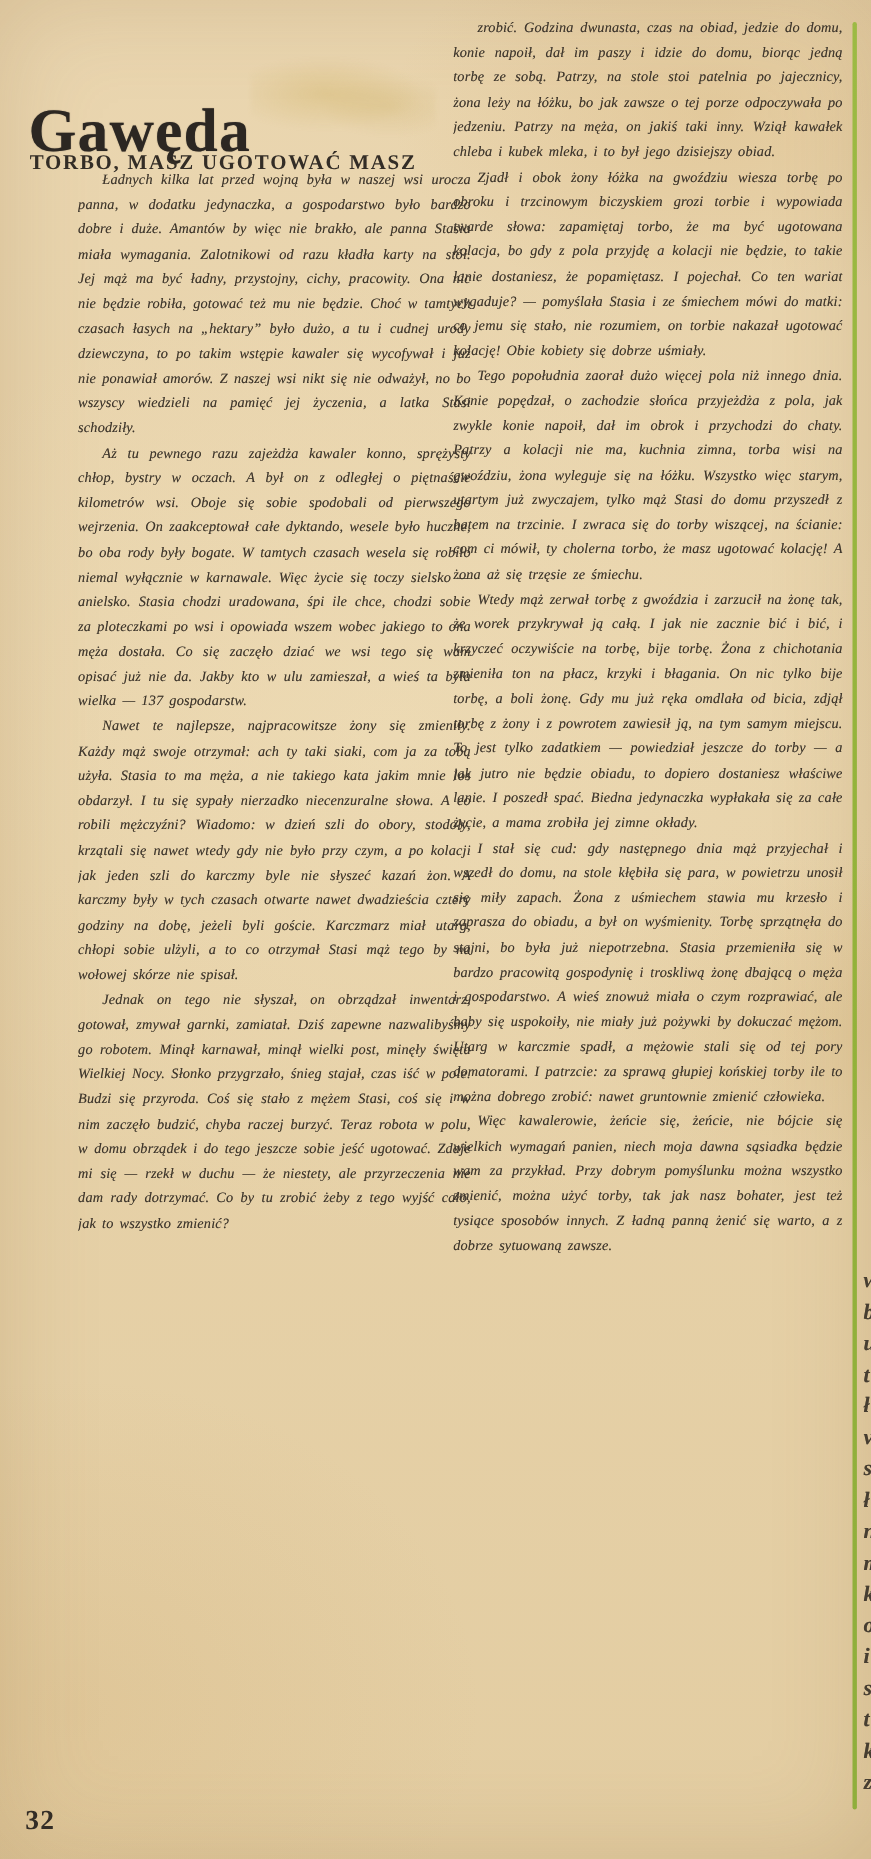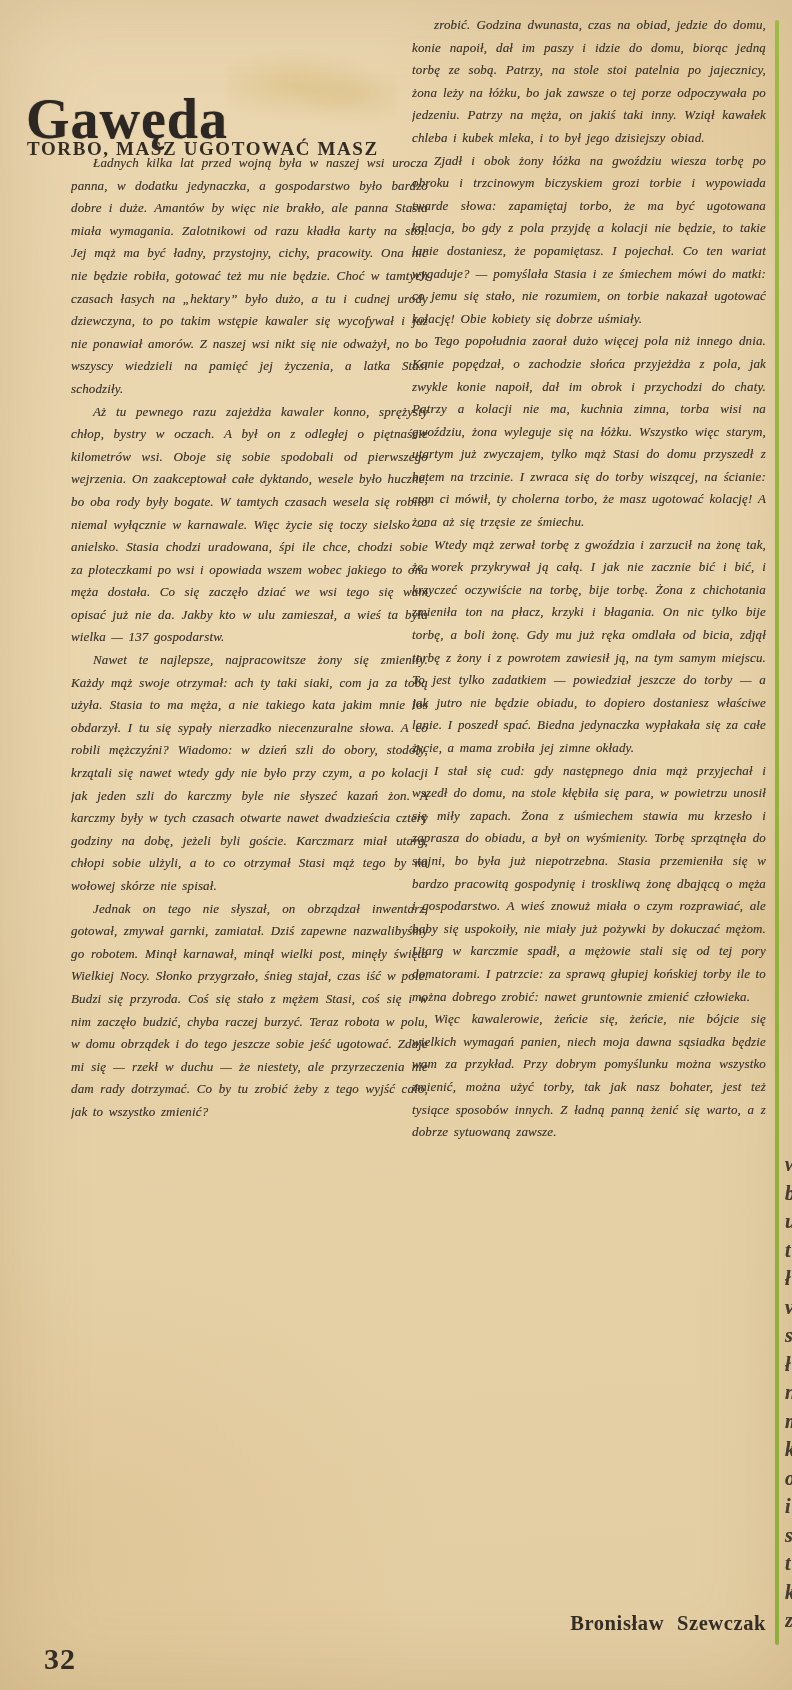--- a/index.html
+++ b/index.html
@@ -47,21 +47,21 @@
   .col-left{ left:24px;  top:152px; width:357px; height:1496px;margin-left:47px; }
   .col-right{ left:412px; top:14px;  width:354px; height:1598px; }
   .para{ margin:0; text-indent:22px; }
   .signature{
     position:absolute; left:412px; top:1612px; width:354px;
     text-align:right; font-weight:bold; font-size:20.5px;
     letter-spacing:.6px; color:#332d26; word-spacing:.35em;
   }
   .page-number{
     position:absolute; left:23px; top:1642px;
-    font-weight:bold; font-size:30px; color:#332d26; letter-spacing:1px;margin-left:21px;
+    font-weight:bold; font-size:25px; color:#332d26; letter-spacing:1px;
   }
   .rule-green{
     position:absolute; left:775px; top:20px; width:4px; height:1625px;
     background:linear-gradient(180deg,#9cba44 0%, #93b23a 50%, #8fae3c 100%);
     border-radius:2px;
   }
   .edge-fragments{
     position:absolute; left:785px; top:1150px; width:7px; height:500px;
     overflow:hidden;
     font-style:italic; font-weight:bold; font-size:20px; line-height:28.5px;
@@ -89,21 +89,20 @@
 
   <div class="col col-right">
     <p class="para">zrobić. Godzina dwunasta, czas na obiad, jedzie do domu, konie napoił, dał im paszy i idzie do domu, biorąc jedną torbę ze sobą. Patrzy, na stole stoi patelnia po jajecznicy, żona leży na łóżku, bo jak zawsze o tej porze odpoczywała po jedzeniu. Patrzy na męża, on jakiś taki inny. Wziął kawałek chleba i kubek mleka, i to był jego dzisiejszy obiad.</p>
     <p class="para">Zjadł i obok żony łóżka na gwoździu wiesza torbę po obroku i trzcinowym biczyskiem grozi torbie i wypowiada twarde słowa: zapamiętaj torbo, że ma być ugotowana kolacja, bo gdy z pola przyjdę a kolacji nie będzie, to takie lanie dostaniesz, że popamiętasz. I pojechał. Co ten wariat wygaduje? — pomyślała Stasia i ze śmiechem mówi do matki: co jemu się stało, nie rozumiem, on torbie nakazał ugotować kolację! Obie kobiety się dobrze uśmiały.</p>
     <p class="para">Tego popołudnia zaorał dużo więcej pola niż innego dnia. Konie popędzał, o zachodzie słońca przyjeżdża z pola, jak zwykle konie napoił, dał im obrok i przychodzi do chaty. Patrzy a kolacji nie ma, kuchnia zimna, torba wisi na gwoździu, żona wyleguje się na łóżku. Wszystko więc starym, utartym już zwyczajem, tylko mąż Stasi do domu przyszedł z batem na trzcinie. I zwraca się do torby wiszącej, na ścianie: com ci mówił, ty cholerna torbo, że masz ugotować kolację! A żona aż się trzęsie ze śmiechu.</p>
     <p class="para">Wtedy mąż zerwał torbę z gwoździa i zarzucił na żonę tak, że worek przykrywał ją całą. I jak nie zacznie bić i bić, i krzyczeć oczywiście na torbę, bije torbę. Żona z chichotania zmieniła ton na płacz, krzyki i błagania. On nic tylko bije torbę, a boli żonę. Gdy mu już ręka omdlała od bicia, zdjął torbę z żony i z powrotem zawiesił ją, na tym samym miejscu. To jest tylko zadatkiem — powiedział jeszcze do torby — a jak jutro nie będzie obiadu, to dopiero dostaniesz właściwe lanie. I poszedł spać. Biedna jedynaczka wypłakała się za całe życie, a mama zrobiła jej zimne okłady.</p>
     <p class="para">I stał się cud: gdy następnego dnia mąż przyjechał i wszedł do domu, na stole kłębiła się para, w powietrzu unosił się miły zapach. Żona z uśmiechem stawia mu krzesło i zaprasza do obiadu, a był on wyśmienity. Torbę sprzątnęła do stajni, bo była już niepotrzebna. Stasia przemieniła się w bardzo pracowitą gospodynię i troskliwą żonę dbającą o męża i gospodarstwo. A wieś znowuż miała o czym rozprawiać, ale baby się uspokoiły, nie miały już pożywki by dokuczać mężom. Utarg w karczmie spadł, a mężowie stali się od tej pory domatorami. I patrzcie: za sprawą głupiej końskiej torby ile to można dobrego zrobić: nawet gruntownie zmienić człowieka.</p>
     <p class="para">Więc kawalerowie, żeńcie się, żeńcie, nie bójcie się wielkich wymagań panien, niech moja dawna sąsiadka będzie wam za przykład. Przy dobrym pomyślunku można wszystko zmienić, można użyć torby, tak jak nasz bohater, jest też tysiące sposobów innych. Z ładną panną żenić się warto, a z dobrze sytuowaną zawsze.</p>
   </div>
 
-  <div class="signature">Bronisław Szewczak</div>
 
   <div class="page-number">32</div>
 
   <div class="rule-green"></div>
 
   <div class="edge-fragments">w
 b
 u
 t
 ł

